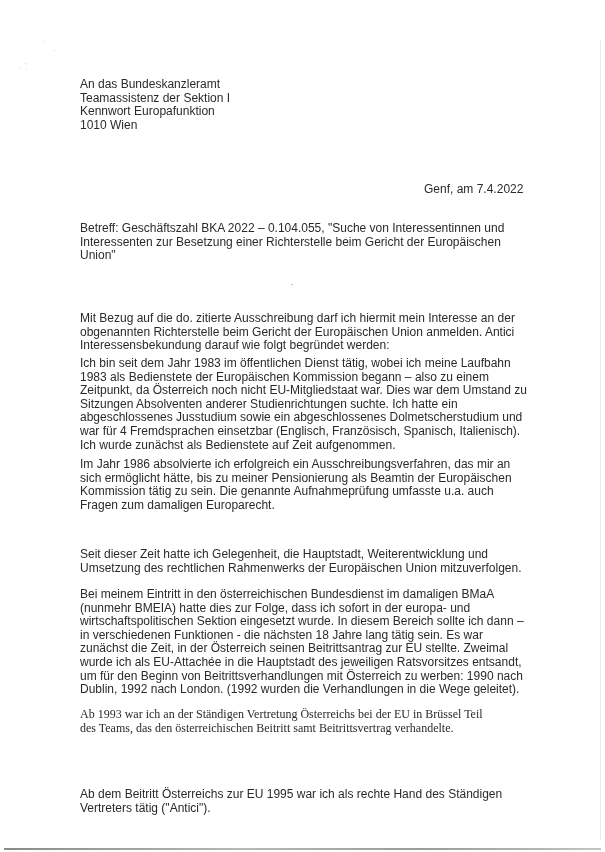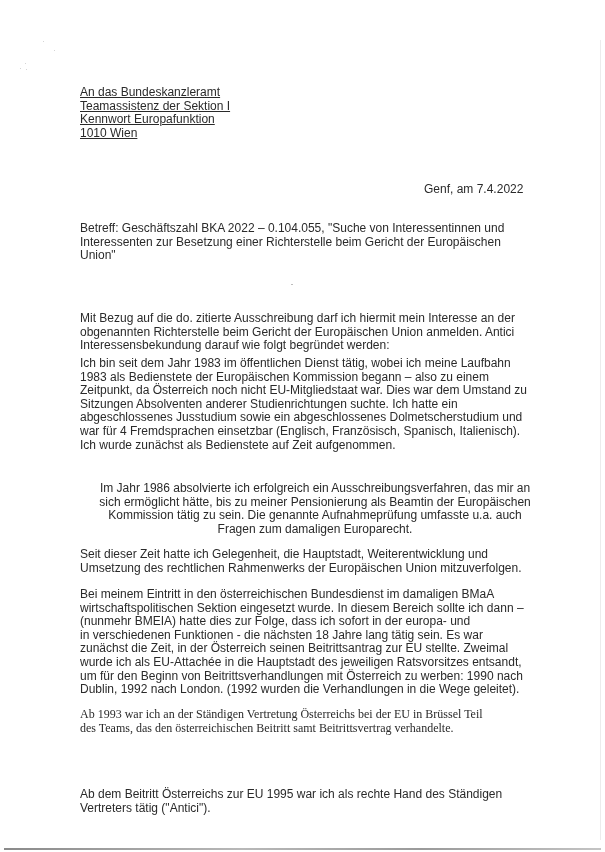--- a/index.html
+++ b/index.html
@@ -44,32 +44,32 @@
     }
     .block {
       position: absolute;
       left: 80px;
       width: 470px;
     }
     .line {
       display: block;
       white-space: nowrap;
     }
-    .address { top: 86px; text-decoration: underline; }
+    .address { top: 78px; }
     .place-date {
       position: absolute;
       top: 183px;
       left: 424px;
       white-space: nowrap;
     }
     .subject { top: 222px; }
     .para { white-space: nowrap; }
     .p1 { top: 296px; margin-top: 16px; }
     .p2 { top: 357px; }
-    .p3 { top: 482px; text-align: center; }
+    .p3 { top: 458px; }
     .p4 { top: 548px; }
     .p5 { top: 588px; }
     .p6 { top: 708px; font-family: Liberation Serif, serif; }
     .p7 { top: 788px; }
     .tiny-mark {
       position: absolute;
       left: 291px; top: 284px;
       width: 2px; height: 1px;
       background: #bdbdbd;
     }
@@ -127,22 +127,22 @@
     <span class="line">Fragen zum damaligen Europarecht.</span>
   </div>
 
   <div class="block para p4">
     <span class="line">Seit dieser Zeit hatte ich Gelegenheit, die Hauptstadt, Weiterentwicklung und</span>
     <span class="line">Umsetzung des rechtlichen Rahmenwerks der Europäischen Union mitzuverfolgen.</span>
   </div>
 
   <div class="block para p5">
     <span class="line">Bei meinem Eintritt in den österreichischen Bundesdienst im damaligen BMaA</span>
+    <span class="line">(nunmehr BMEIA) hatte dies zur Folge, dass ich sofort in der europa- und</span>
     <span class="line">wirtschaftspolitischen Sektion eingesetzt wurde. In diesem Bereich sollte ich dann –</span>
-    <span class="line">(nunmehr BMEIA) hatte dies zur Folge, dass ich sofort in der europa- und</span>
     <span class="line">in verschiedenen Funktionen - die nächsten 18 Jahre lang tätig sein. Es war</span>
     <span class="line">zunächst die Zeit, in der Österreich seinen Beitrittsantrag zur EU stellte. Zweimal</span>
     <span class="line">wurde ich als EU-Attachée in die Hauptstadt des jeweiligen Ratsvorsitzes entsandt,</span>
     <span class="line">um für den Beginn von Beitrittsverhandlungen mit Österreich zu werben: 1990 nach</span>
     <span class="line">Dublin, 1992 nach London. (1992 wurden die Verhandlungen in die Wege geleitet).</span>
   </div>
 
   <div class="block para p6">
     <span class="line">Ab 1993 war ich an der Ständigen Vertretung Österreichs bei der EU in Brüssel Teil</span>
     <span class="line">des Teams, das den österreichischen Beitritt samt Beitrittsvertrag verhandelte.</span>

